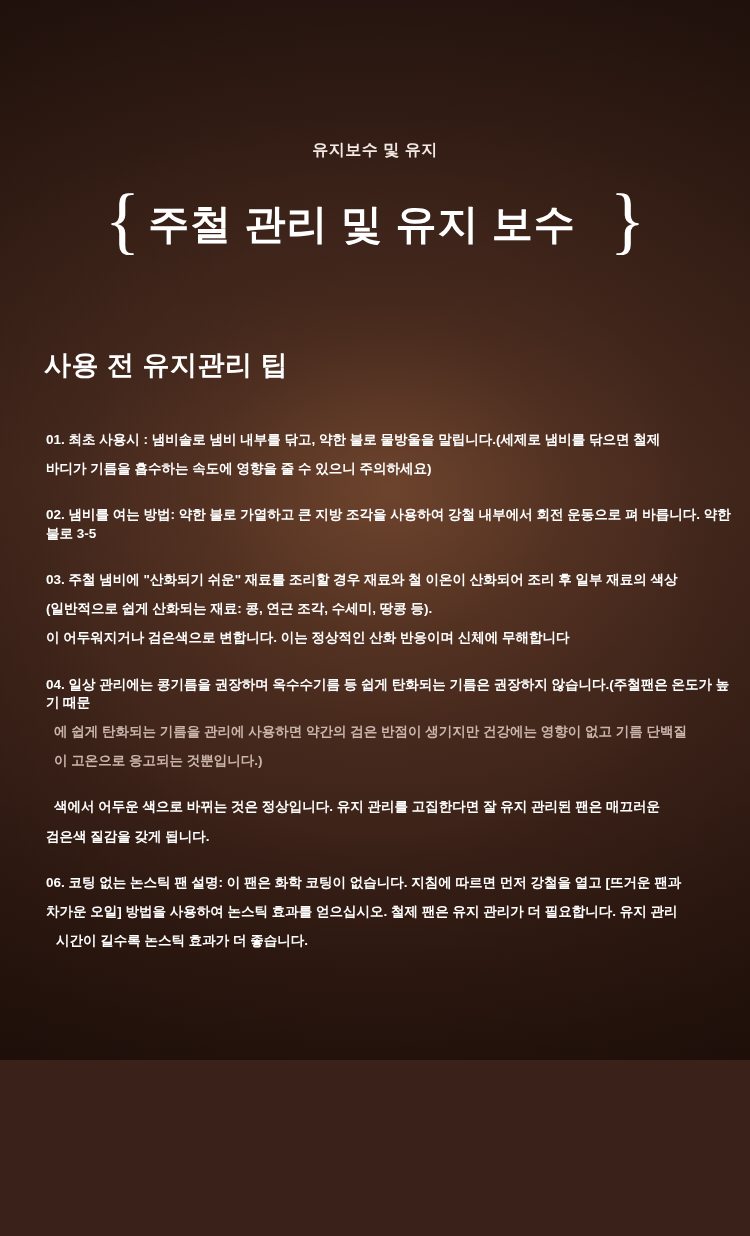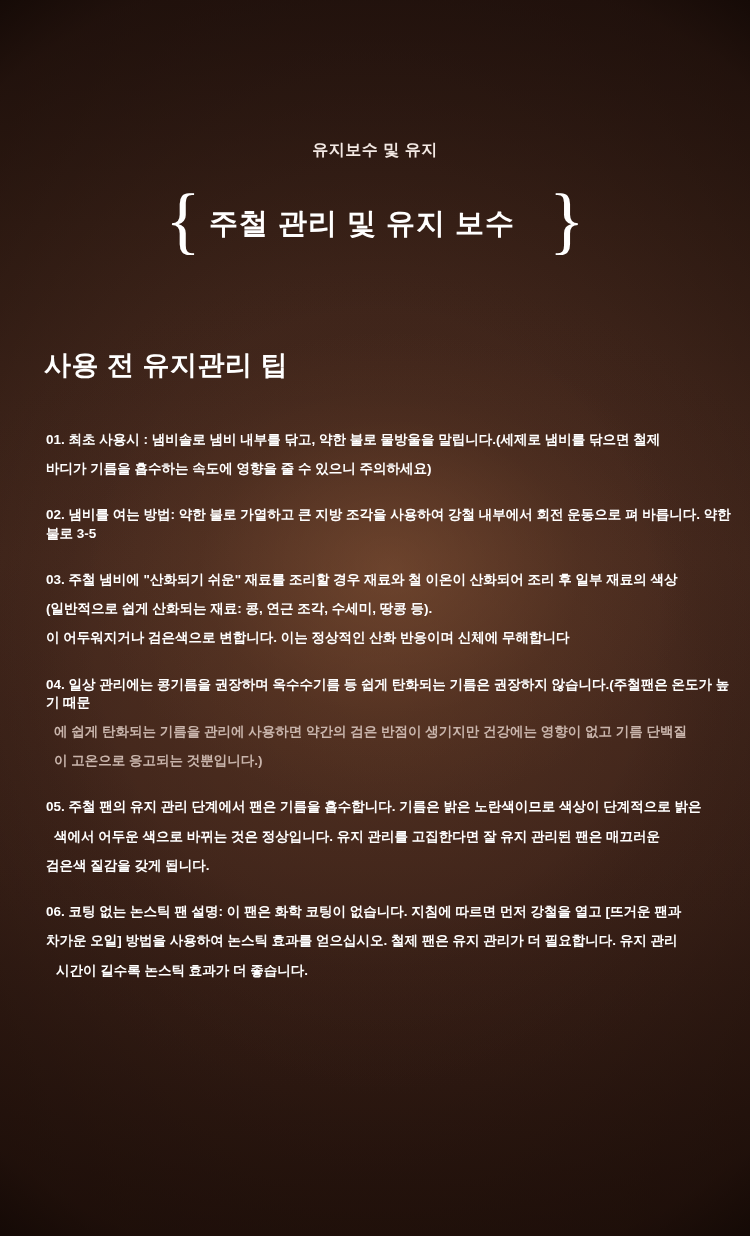--- a/index.html
+++ b/index.html
@@ -10,21 +10,21 @@
     width: 750px;
     height: 1236px;
     font-family: "Liberation Sans", sans-serif;
     background: #3a2119;
     color: #ffffff;
     overflow: hidden;
   }
   .page {
     position: relative;
     width: 750px;
-    height: 1236px;
+    height: 1060px;
     background:
       radial-gradient(ellipse 420px 330px at 52% 46%, rgba(150,96,62,0.42) 0%, rgba(110,68,44,0.18) 45%, rgba(0,0,0,0) 72%),
       radial-gradient(ellipse 620px 520px at 50% 55%, rgba(92,55,36,0.55) 0%, rgba(60,34,24,0.25) 55%, rgba(0,0,0,0) 80%),
       linear-gradient(180deg, #2e1a14 0%, #3c2319 18%, #4a2c20 45%, #40251b 70%, #2a160f 100%);
     overflow: hidden;
   }
   .vignette {
     position: absolute;
     inset: 0;
     background: radial-gradient(ellipse 700px 760px at 50% 50%, rgba(0,0,0,0) 40%, rgba(20,9,5,0.55) 88%, rgba(14,6,3,0.85) 100%);
@@ -57,21 +57,21 @@
     font-weight: 400;
     line-height: 1;
     color: #ffffff;
     font-family: "Liberation Serif", serif;
     position: relative;
     top: -4px;
   }
   .brace.left { margin-right: 2px; }
   .brace.right { margin-left: 28px; }
   .main-title {
-    font-size: 29px;
+    font-size: 41px;
     font-weight: 700;
     color: #ffffff;
     letter-spacing: 1px;
     white-space: nowrap;
   }
 
   .section-title {
     margin: 86px 0 0 44px;
     font-size: 27px;
     font-weight: 700;
@@ -135,21 +135,20 @@
         <p>이 어두워지거나 검은색으로 변합니다. 이는 정상적인 산화 반응이며 신체에 무해합니다</p>
       </div>
 
       <div class="item">
         <p>04. 일상 관리에는 콩기름을 권장하며 옥수수기름 등 쉽게 탄화되는 기름은 권장하지 않습니다.(주철팬은 온도가 높기 때문</p>
         <p class="dim line-indent-1">에 쉽게 탄화되는 기름을 관리에 사용하면 약간의 검은 반점이 생기지만 건강에는 영향이 없고 기름 단백질</p>
         <p class="dim line-indent-1">이 고온으로 응고되는 것뿐입니다.)</p>
       </div>
 
       <div class="item">
-        <p>05. 주철 팬의 유지 관리 단계에서 팬은 기름을 흡수합니다. 기름은 밝은 노란색이므로 색상이 단계적으로 밝은</p>
         <p class="line-indent-1">색에서 어두운 색으로 바뀌는 것은 정상입니다. 유지 관리를 고집한다면 잘 유지 관리된 팬은 매끄러운</p>
         <p>검은색 질감을 갖게 됩니다.</p>
       </div>
 
       <div class="item">
         <p>06. 코팅 없는 논스틱 팬 설명: 이 팬은 화학 코팅이 없습니다. 지침에 따르면 먼저 강철을 열고 [뜨거운 팬과</p>
         <p>차가운 오일] 방법을 사용하여 논스틱 효과를 얻으십시오. 철제 팬은 유지 관리가 더 필요합니다. 유지 관리</p>
         <p class="line-indent-2">시간이 길수록 논스틱 효과가 더 좋습니다.</p>
       </div>
 

